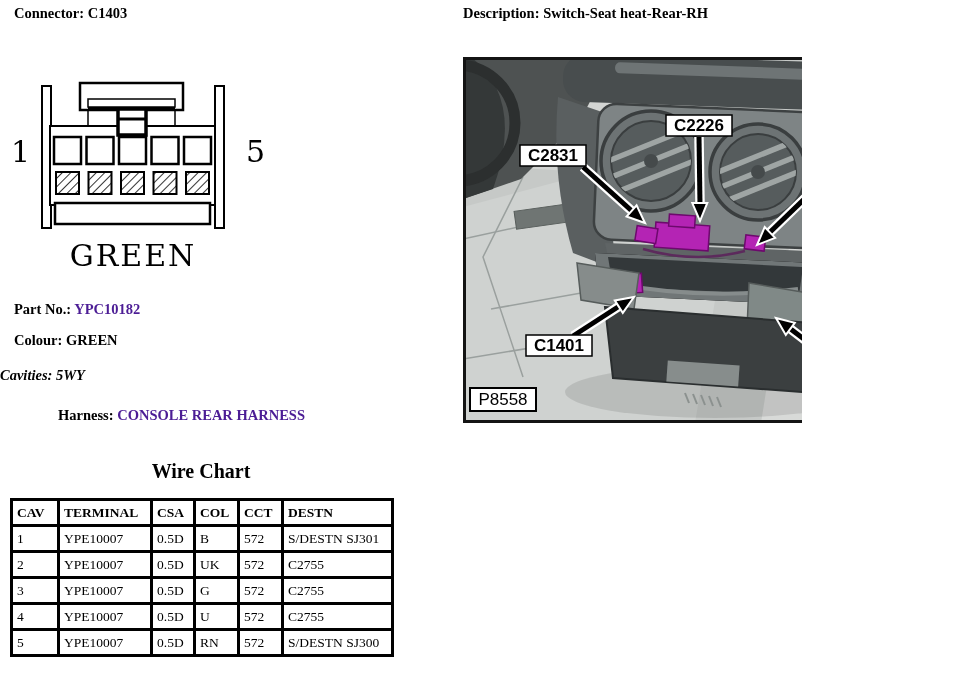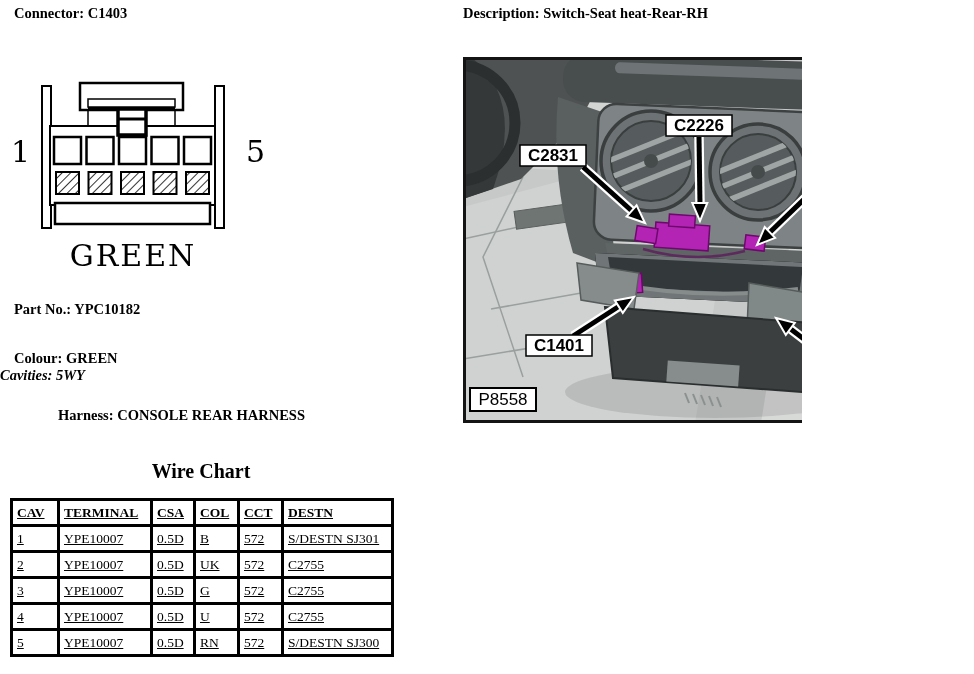--- a/index.html
+++ b/index.html
@@ -1,25 +1,25 @@
 <!DOCTYPE html>
 <html><head>
 <meta charset="utf-8">
 <style>
   html,body{margin:0;padding:0;background:#fff;}
   .page{position:relative;width:802px;height:674px;background:#fff;overflow:hidden;
         font-family:"Liberation Serif",serif;color:#000;}
   .hline{position:absolute;font-weight:bold;font-size:14.5px;white-space:nowrap;}
-  .green{color:#000000;}
+  .green{color:#4c1d95;}
   .wire-title{position:absolute;left:10px;top:460px;width:382px;text-align:center;
               font-size:20px;font-weight:bold;}
   table.wire{position:absolute;left:10px;top:498px;border-collapse:collapse;
              font-size:13.5px;}
   table.wire th,table.wire td{border:3px solid #000;padding:2px 3px 2px 4px;height:19px;
-             text-align:left;font-weight:normal;white-space:nowrap;text-decoration:underline;}
+             text-align:left;font-weight:normal;white-space:nowrap;}
   table.wire th{font-weight:bold;}
   .diagram{position:absolute;left:10px;top:80px;}
   .photo{position:absolute;left:463px;top:57px;}
   .diag-text{font-family:"DejaVu Serif",serif;fill:#000;}
   .photo-label{font-family:"Liberation Sans",sans-serif;font-weight:bold;font-size:17px;fill:#000;}
   .photo-id{font-family:"Liberation Sans",sans-serif;font-size:17px;fill:#000;}
 </style>
 </head>
 <body>
 
@@ -65,21 +65,21 @@
     </g>
     <text class="diag-text" x="1" y="82" font-size="30">1</text>
     <text class="diag-text" x="236" y="82" font-size="30">5</text>
     <text class="diag-text" x="123" y="186" font-size="30" letter-spacing="2" text-anchor="middle">GREEN</text>
   </svg>
 
   <div class="hline" style="left:14px;top:301px;">
     <span>Part No.:</span>
     <span class="green">YPC10182</span>
   </div>
-  <div class="hline" style="left:14px;top:350px;">Colour: GREEN</div>
+  <div class="hline" style="left:14px;top:332px;">Colour: GREEN</div>
   <div class="hline" style="left:0;top:367px;font-style:italic;">Cavities: 5WY</div>
   <div class="hline" style="left:14px;top:407px;margin-left:44px;">
     <span>Harness:</span>
     <span class="green">CONSOLE REAR HARNESS</span>
   </div>
 
   <div class="wire-title">Wire Chart</div>
   <table class="wire">
     <colgroup>
         <col style="width:47px">

